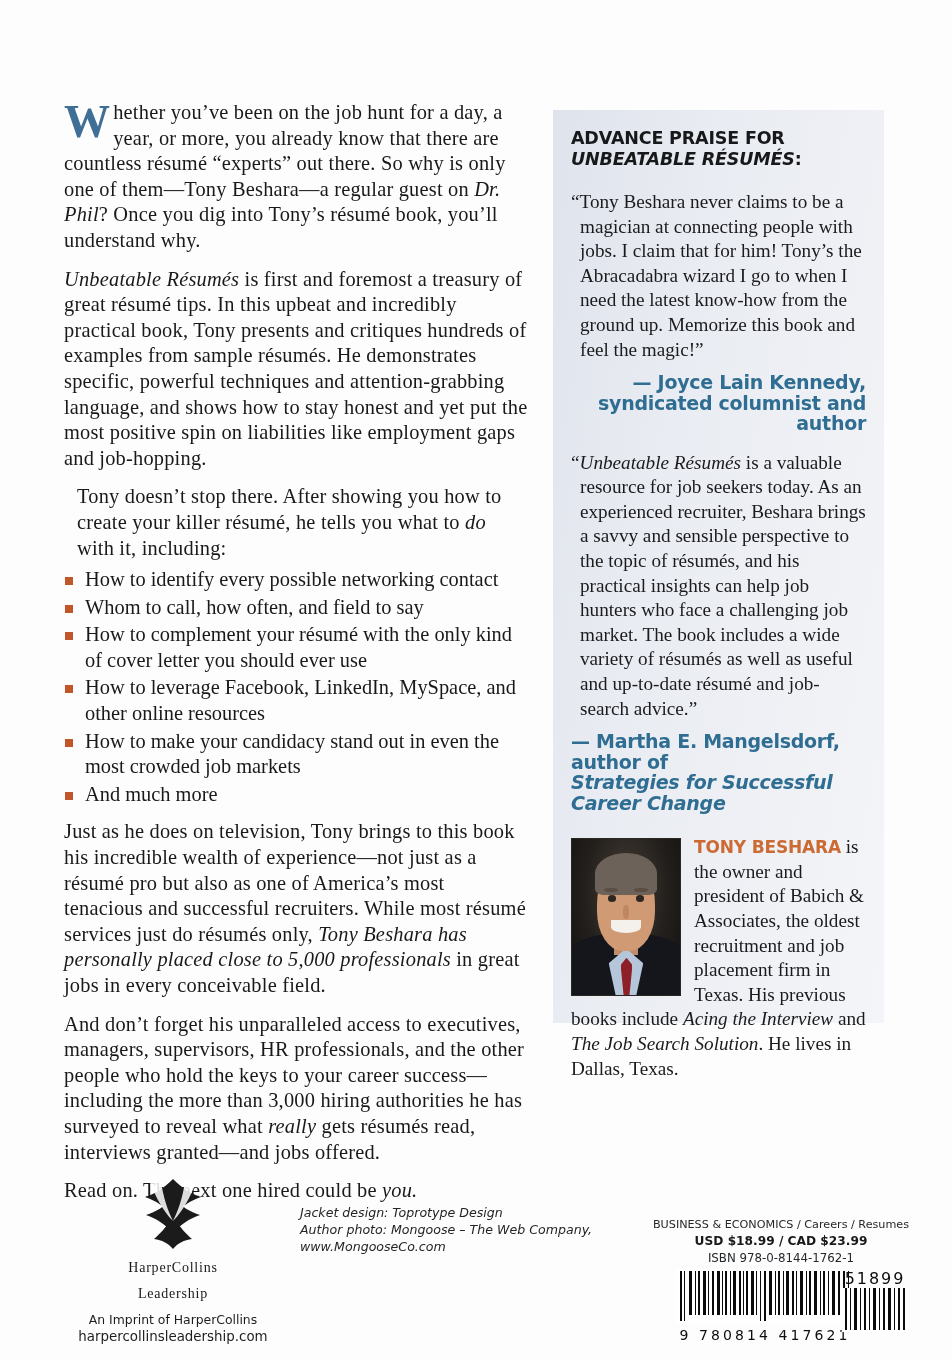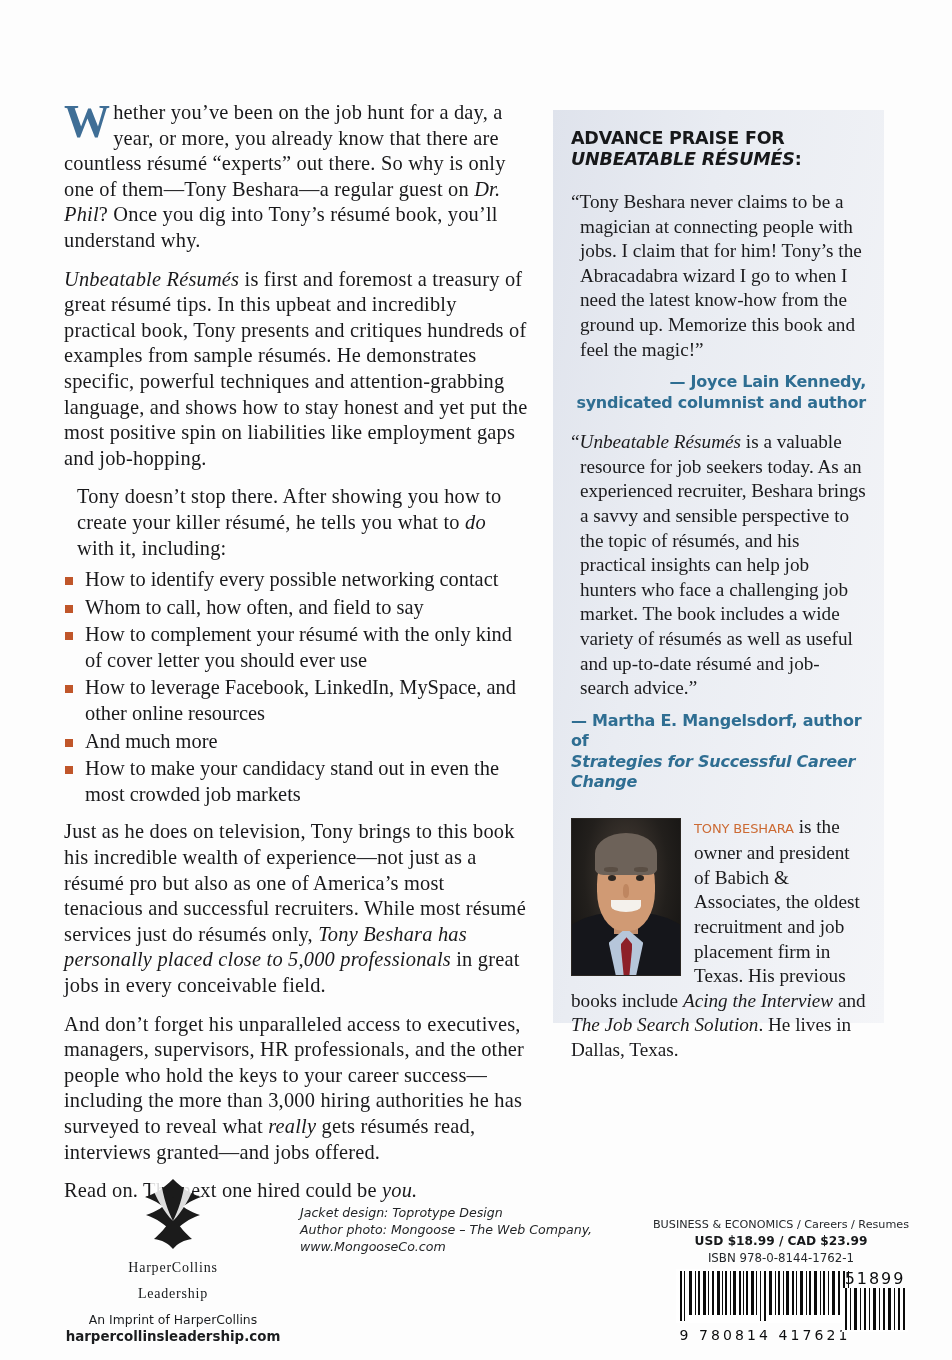--- a/index.html
+++ b/index.html
@@ -94,21 +94,21 @@
     text-indent: -9px;
     padding-left: 9px;
     margin-bottom: 3px;
   }
   .quote em { font-style: italic; }
   .quote.second { margin-top: 17px; }
 
   .attrib {
     font-family: "DejaVu Sans", sans-serif;
     font-weight: 700;
-    font-size: 16px;
+    font-size: 19px;
     line-height: 20.5px;
     color: #2f6e92;
     text-align: right;
     letter-spacing: -0.015em;
     margin-top: 10px;
   }
   .attrib .ital { font-style: italic; }
   .attrib.left-wide { text-align: left; }
 
   
@@ -138,22 +138,22 @@
   .ph-hair { position:absolute; left:21%; top:9%; width:58%; height:27%; background:#6d6259; border-radius:50% 50% 14% 14%; }
   .ph-eye  { position:absolute; width:8%; height:4%; background:#2d2722; border-radius:50%; top:36%; }
   .ph-eye.l{ left:33%; } .ph-eye.r{ left:59%; }
   .ph-brow { position:absolute; width:13%; height:3%; background:#5a4e44; border-radius:40%; top:31%; }
   .ph-brow.l{ left:30%; } .ph-brow.r{ left:57%; }
   .ph-mouth{ position:absolute; left:36%; top:52%; width:28%; height:8%; background:#f4f1ec; border-radius:0 0 60% 60%; }
   .ph-nose { position:absolute; left:47%; top:42%; width:6%; height:9%; background:#bf8660; border-radius:40%; }
 
   .bio-name {
     font-family: "DejaVu Sans", sans-serif;
-    font-weight: 400;
-    font-size: 13px;
+    font-weight: 700;
+    font-size: 17px;
     letter-spacing: -0.01em;
     color: #cc6a33;
   }
   .bio-block em { font-style: italic; }
 
   
   .footer { position: absolute; left: 0; top: 1160px; width: 952px; height: 200px; }
 
   .hc-logo-block {
     position: absolute;
@@ -174,21 +174,20 @@
     font-size: 12.4px;
     color: #1b1d1f;
     margin-top: 5px;
     line-height: 16px;
   }
   .hc-url {
     font-family: "DejaVu Sans", sans-serif;
     font-size: 13.4px;
     color: #1b1d1f;
     line-height: 18px;
-    font-weight: bold;
   }
 
   .credits {
     position: absolute;
     left: 300px; top: 44px;
     width: 300px;
     text-align: left;
     font-family: "DejaVu Sans", sans-serif;
     font-style: italic;
     font-size: 12.6px;
@@ -271,22 +270,22 @@
 
     <p class="body-para tight">
       <span>Tony doesn’t stop there. After showing you how to create your killer résumé, he tells you what to </span><em>do</em><span> with it, including:</span>
     </p>
 
     <ul class="bullets">
       <li><span class="bullet-sq"></span><span>How to identify every possible networking contact</span></li>
       <li><span class="bullet-sq"></span><span>Whom to call, how often, and field to say</span></li>
       <li><span class="bullet-sq"></span><span>How to complement your résumé with the only kind of cover letter you should ever use</span></li>
       <li><span class="bullet-sq"></span><span>How to leverage Facebook, LinkedIn, MySpace, and other online resources</span></li>
+      <li><span class="bullet-sq"></span><span>How to make your candidacy stand out in even the most crowded job markets</span></li>
       <li><span class="bullet-sq"></span><span>And much more</span></li>
-      <li><span class="bullet-sq"></span><span>How to make your candidacy stand out in even the most crowded job markets</span></li>
     </ul>
 
     <p class="body-para">
       <span>Just as he does on television, Tony brings to this book his incredible wealth of experience—not just as a résumé pro but also as one of America’s most tenacious and successful recruiters. While most résumé services just do résumés only, </span><em>Tony Beshara has personally placed close to 5,000 professionals</em><span> in great jobs in every conceivable field.</span>
     </p>
 
     <p class="body-para">
       <span>And don’t forget his unparalleled access to executives, managers, supervisors, HR professionals, and the other people who hold the keys to your career success—including the more than 3,000 hiring authorities he has surveyed to reveal what </span><em>really</em><span> gets résumés read, interviews granted—and jobs offered.</span>
     </p>
 

